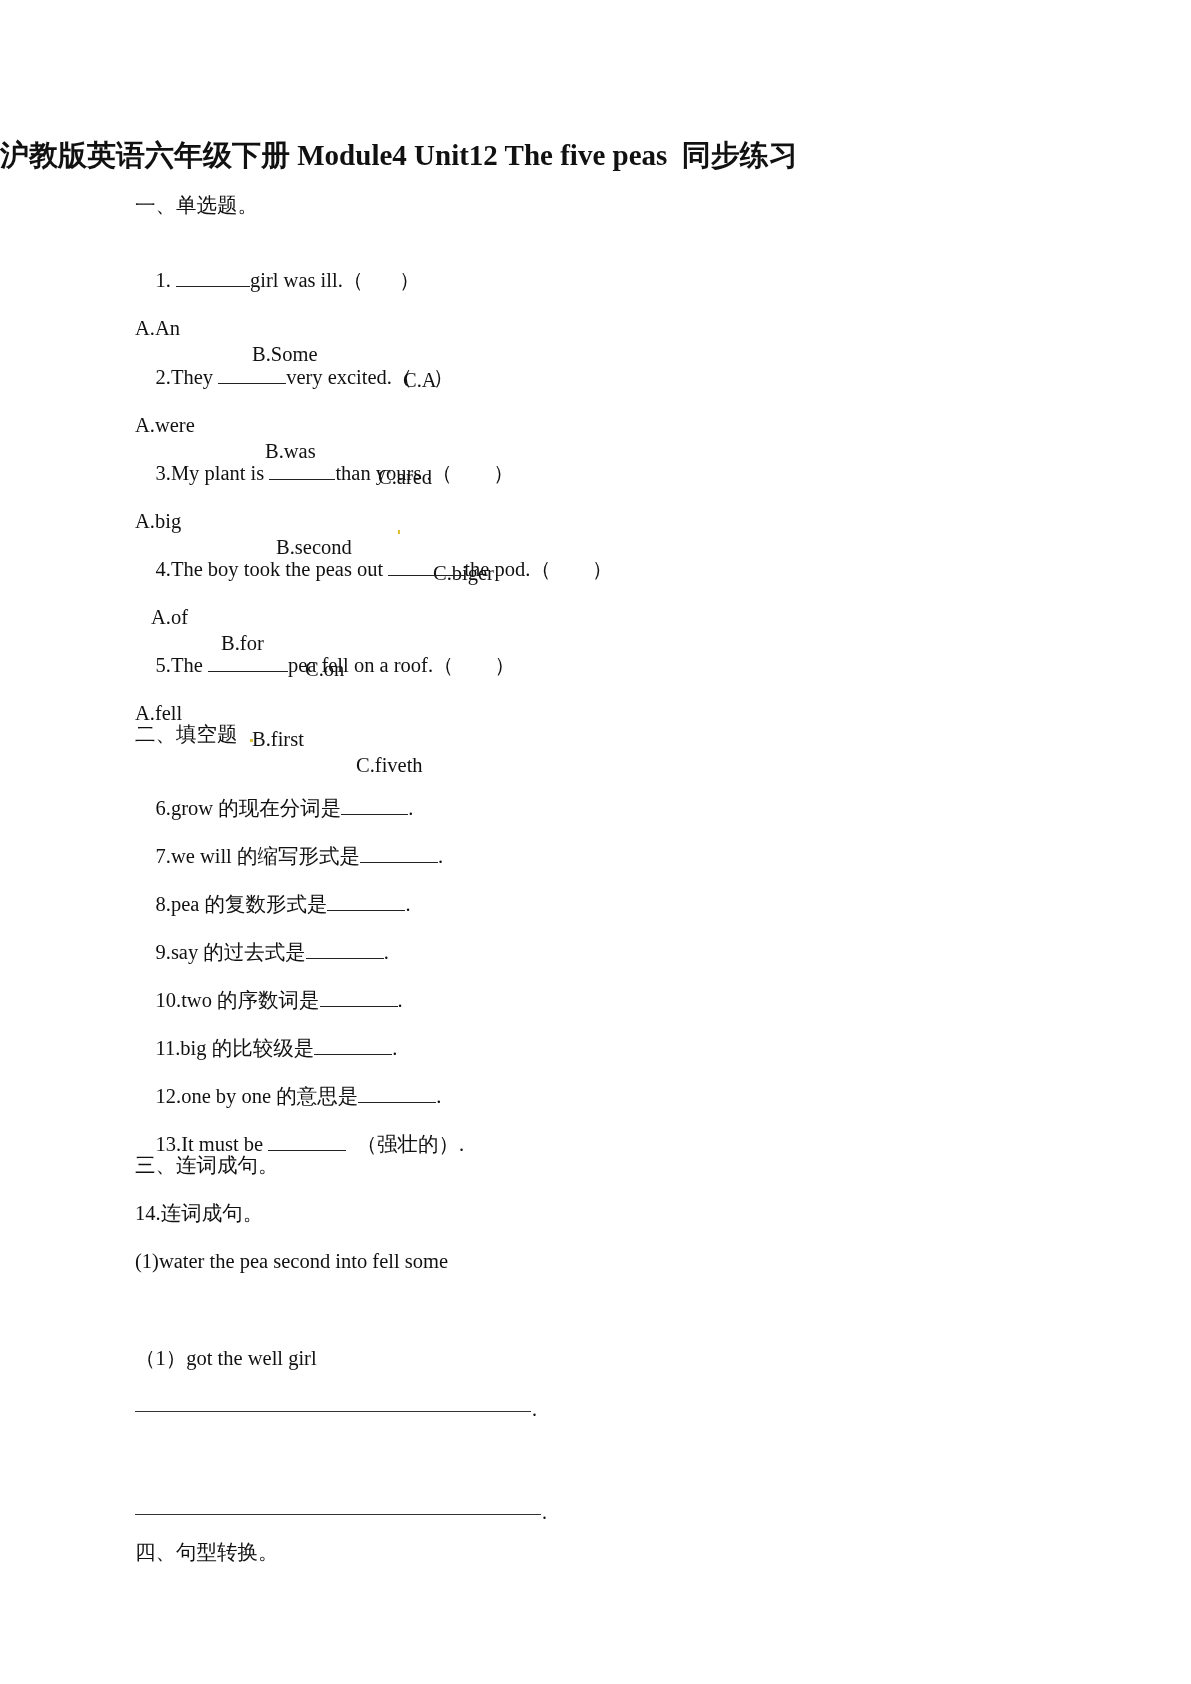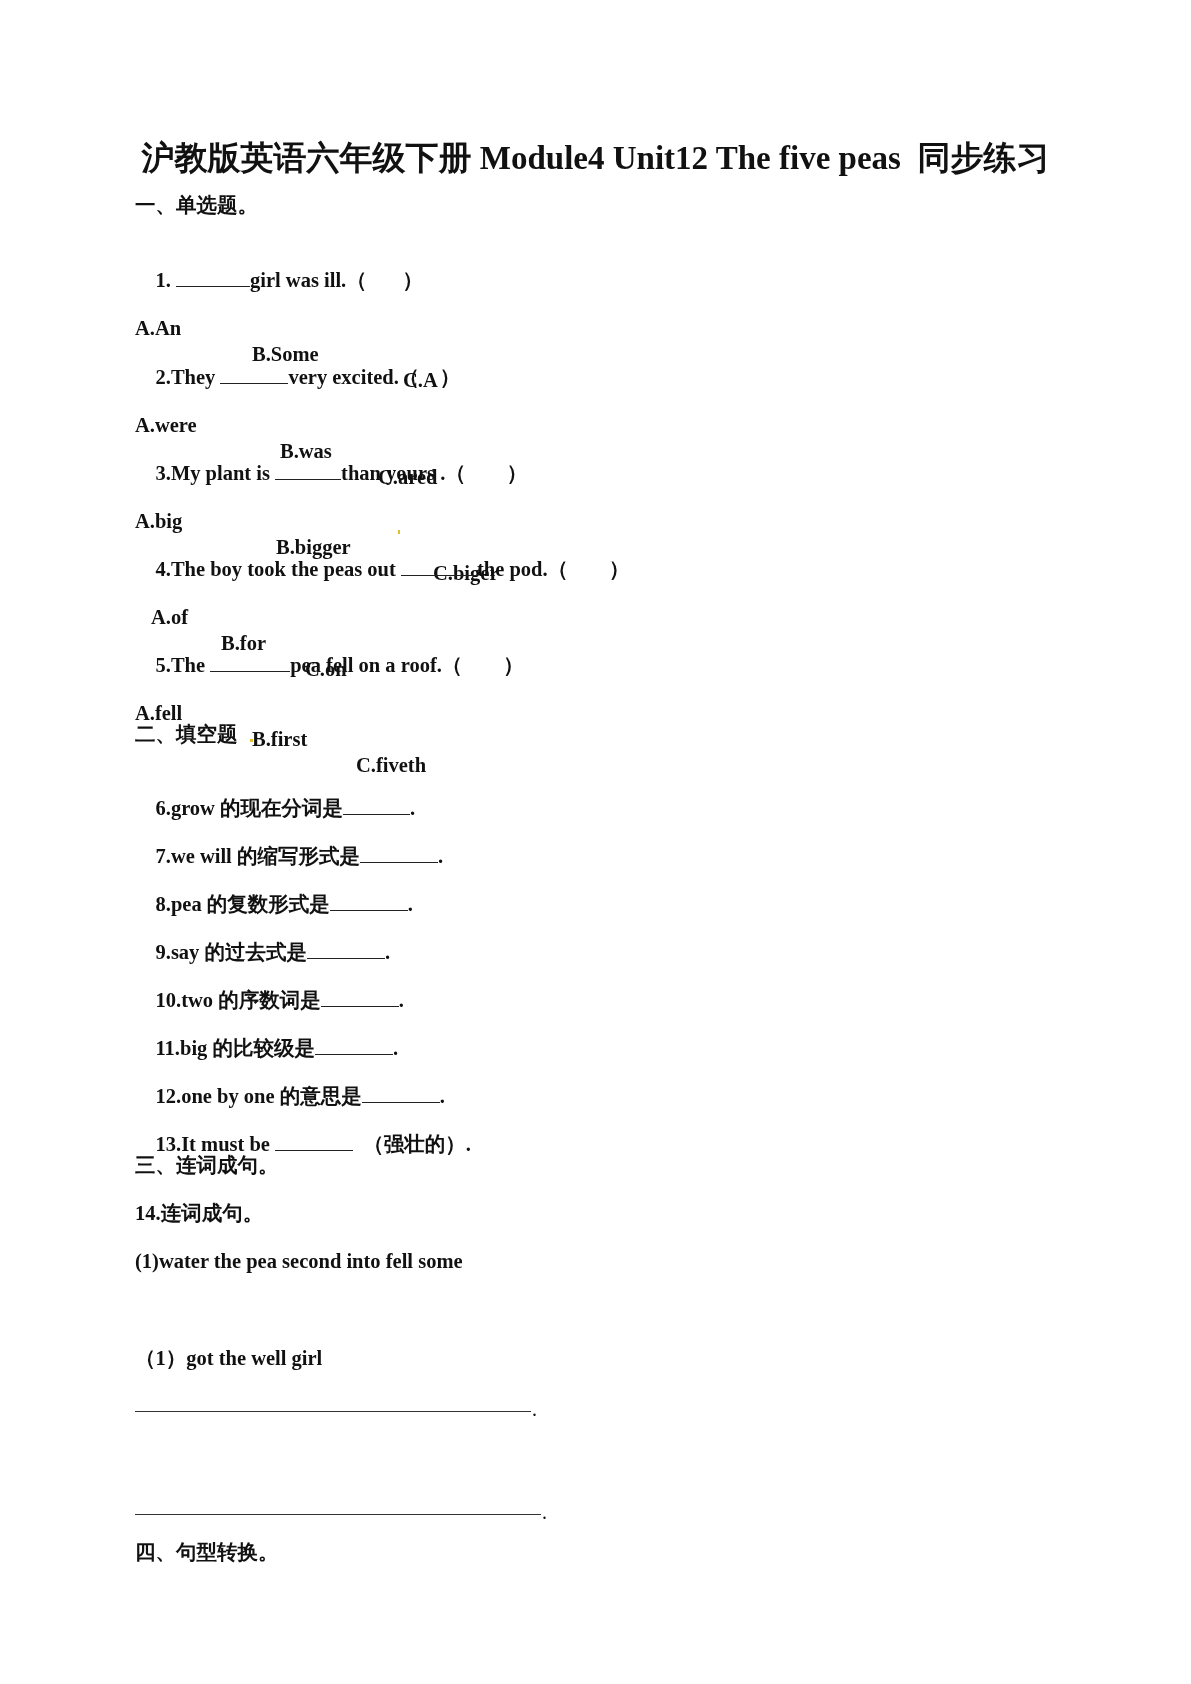--- a/index.html
+++ b/index.html
@@ -3,25 +3,25 @@
   <meta charset="utf-8">
   <style>
     html, body { margin: 0; padding: 0; background: #ffffff; }
     body {
       width: 1191px; height: 1684px; position: relative; overflow: hidden;
       font-family: "Liberation Serif", "DejaVu Serif", serif;
       color: #111111;
     }
     .title {
       position: absolute; left: 0; width: 1191px; top: 136px;
-      text-align: center; font-size: 33px; font-weight: bold; letter-spacing: 0px;
+      text-align: left; font-size: 29px; font-weight: bold; letter-spacing: 0px;
       white-space: pre;
     }
     .line {
-      position: absolute; left: 135px; font-size: 20.5px; white-space: pre; line-height: 26px; font-weight: bold;
+      position: absolute; left: 135px; font-size: 20.5px; white-space: pre; line-height: 26px;
     }
     .blank { display: inline-block; border-bottom: 1.3px solid #222; height: 18px; vertical-align: baseline; }
     .opt { display: inline-block; }
     .ans-line { position: absolute; left: 135px; height: 0; border-bottom: 1.3px solid #333; }
     .ans-dot { position: absolute; font-size: 20px; }
     .speck { position: absolute; width: 2px; height: 4px; background: #e0c030; }
   </style>
 </head>
 <body>
 
@@ -38,30 +38,30 @@
     <span class="opt" style="position:absolute;left:0">A.An</span>
     <span class="opt" style="position:absolute;left:117px">B.Some</span>
     <span class="opt" style="position:absolute;left:268px">C.A</span>
   </div>
 
   <div class="line" style="top:338px">
     <span>2.They </span><span class="blank" style="width:68px"></span><span>very excited.（    ）</span>
   </div>
   <div class="line" style="top:386px">
     <span class="opt" style="position:absolute;left:0">A.were</span>
-    <span class="opt" style="position:absolute;left:145px">B.was</span>
+    <span class="opt" style="position:absolute;left:130px">B.was</span>
     <span class="opt" style="position:absolute;left:243px">C.ared</span>
   </div>
 
   <div class="line" style="top:434px">
     <span>3.My plant is </span><span class="blank" style="width:66px"></span><span>than yours .（        ）</span>
   </div>
   <div class="line" style="top:482px">
     <span class="opt" style="position:absolute;left:0">A.big</span>
-    <span class="opt" style="position:absolute;left:141px">B.bigger</span>
+    <span class="opt" style="position:absolute;left:141px">B.second</span>
     <span class="opt" style="position:absolute;left:298px">C.biger</span>
   </div>
   <div class="speck" style="left:398px;top:530px"></div>
 
   <div class="line" style="top:530px">
     <span>4.The boy took the peas out </span><span class="blank" style="width:76px"></span><span>the pod.（        ）</span>
   </div>
   <div class="line" style="top:578px">
     <span class="opt" style="position:absolute;left:16px">A.of</span>
     <span class="opt" style="position:absolute;left:86px">B.for</span>

